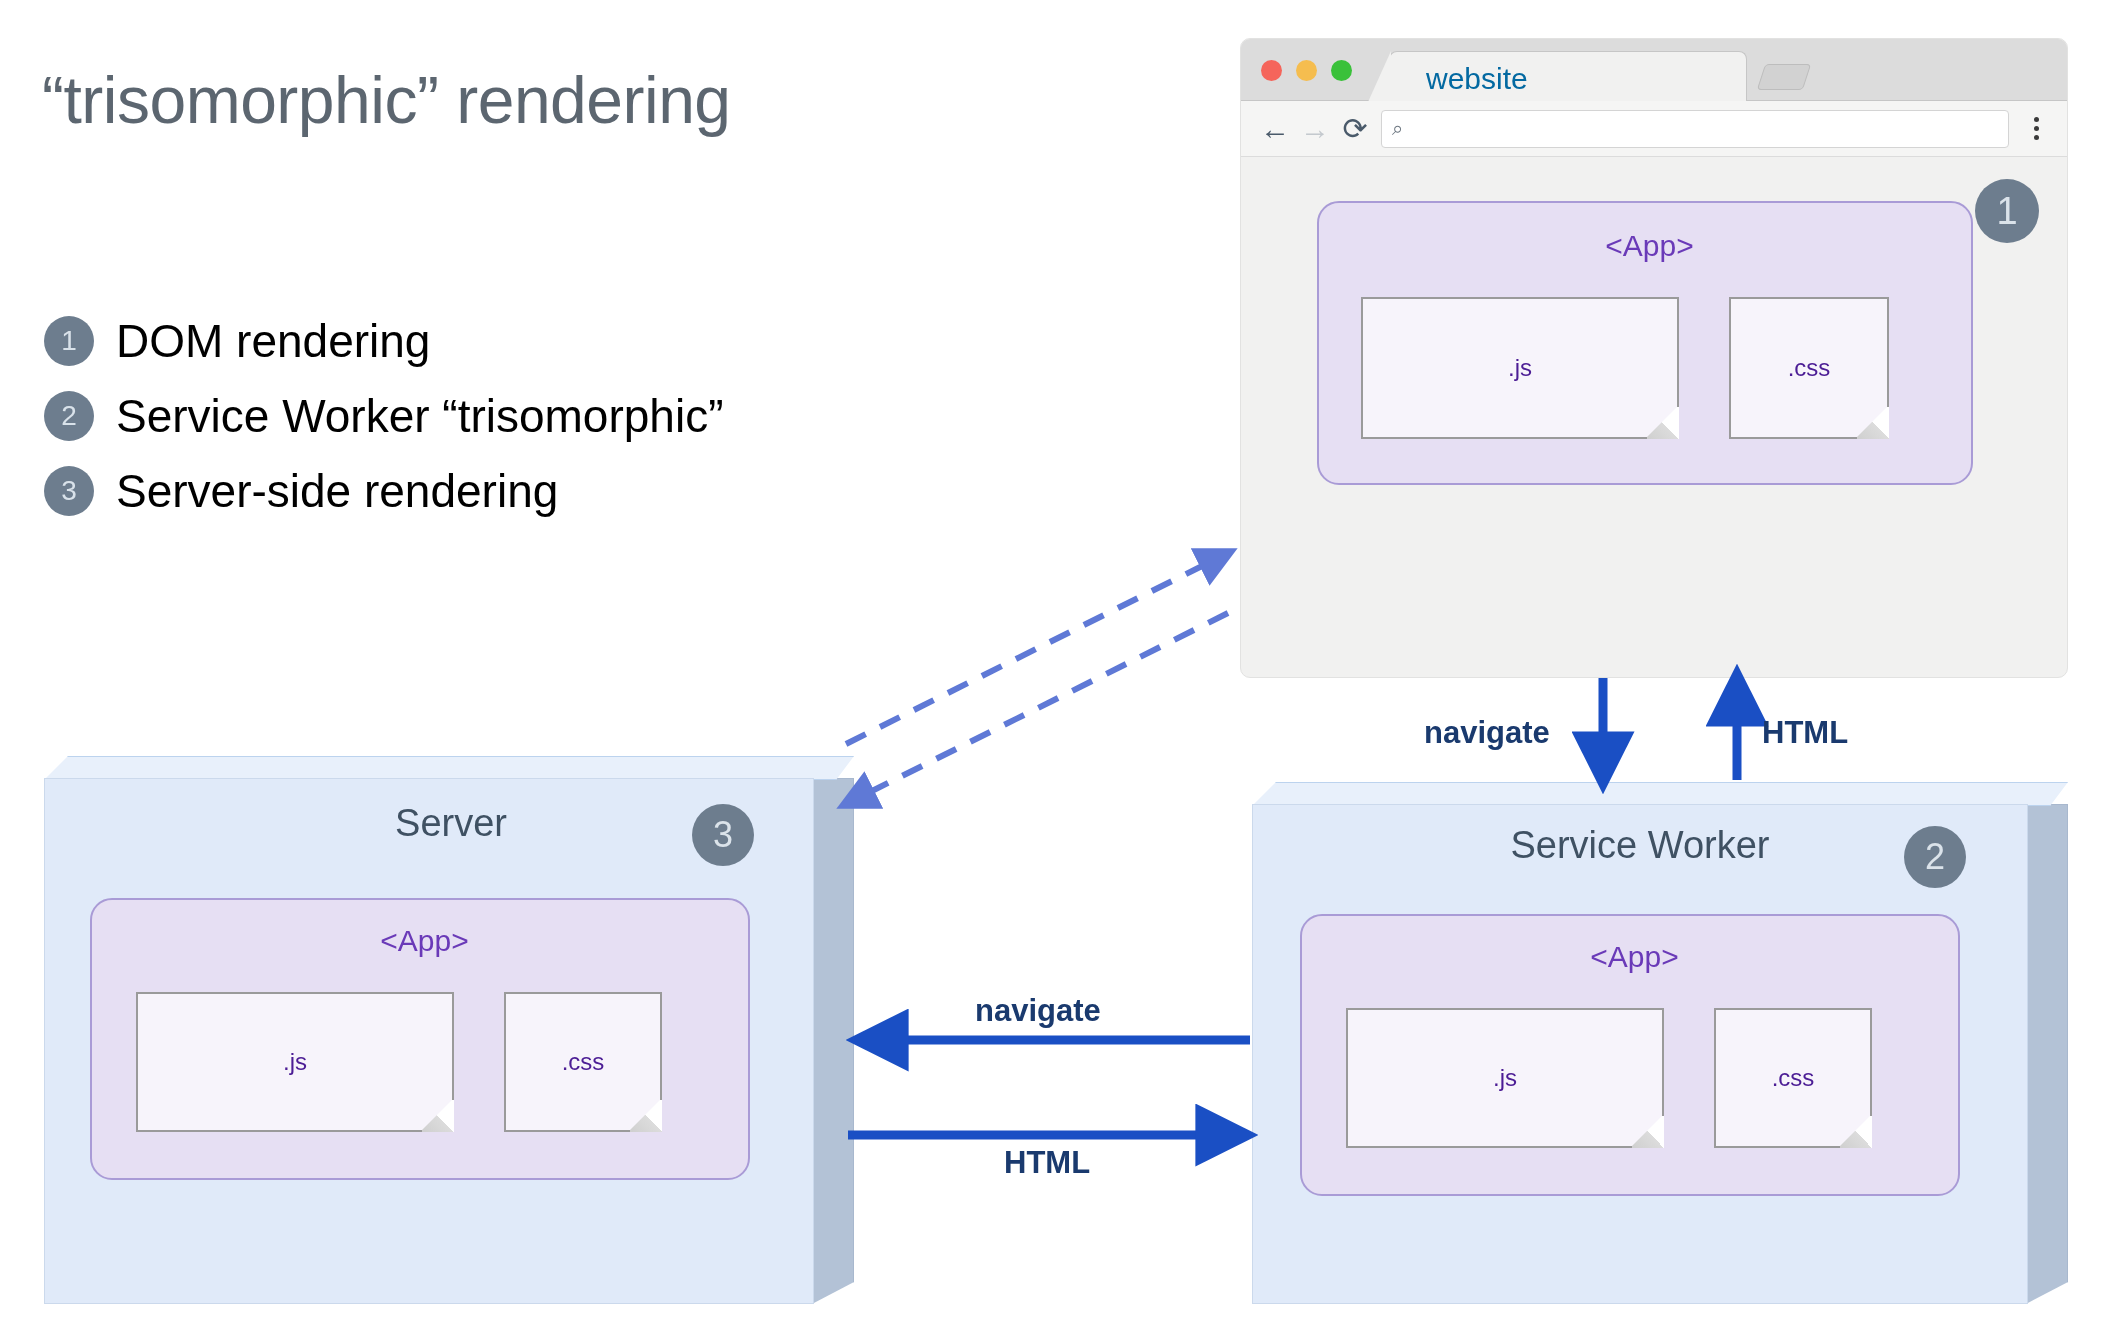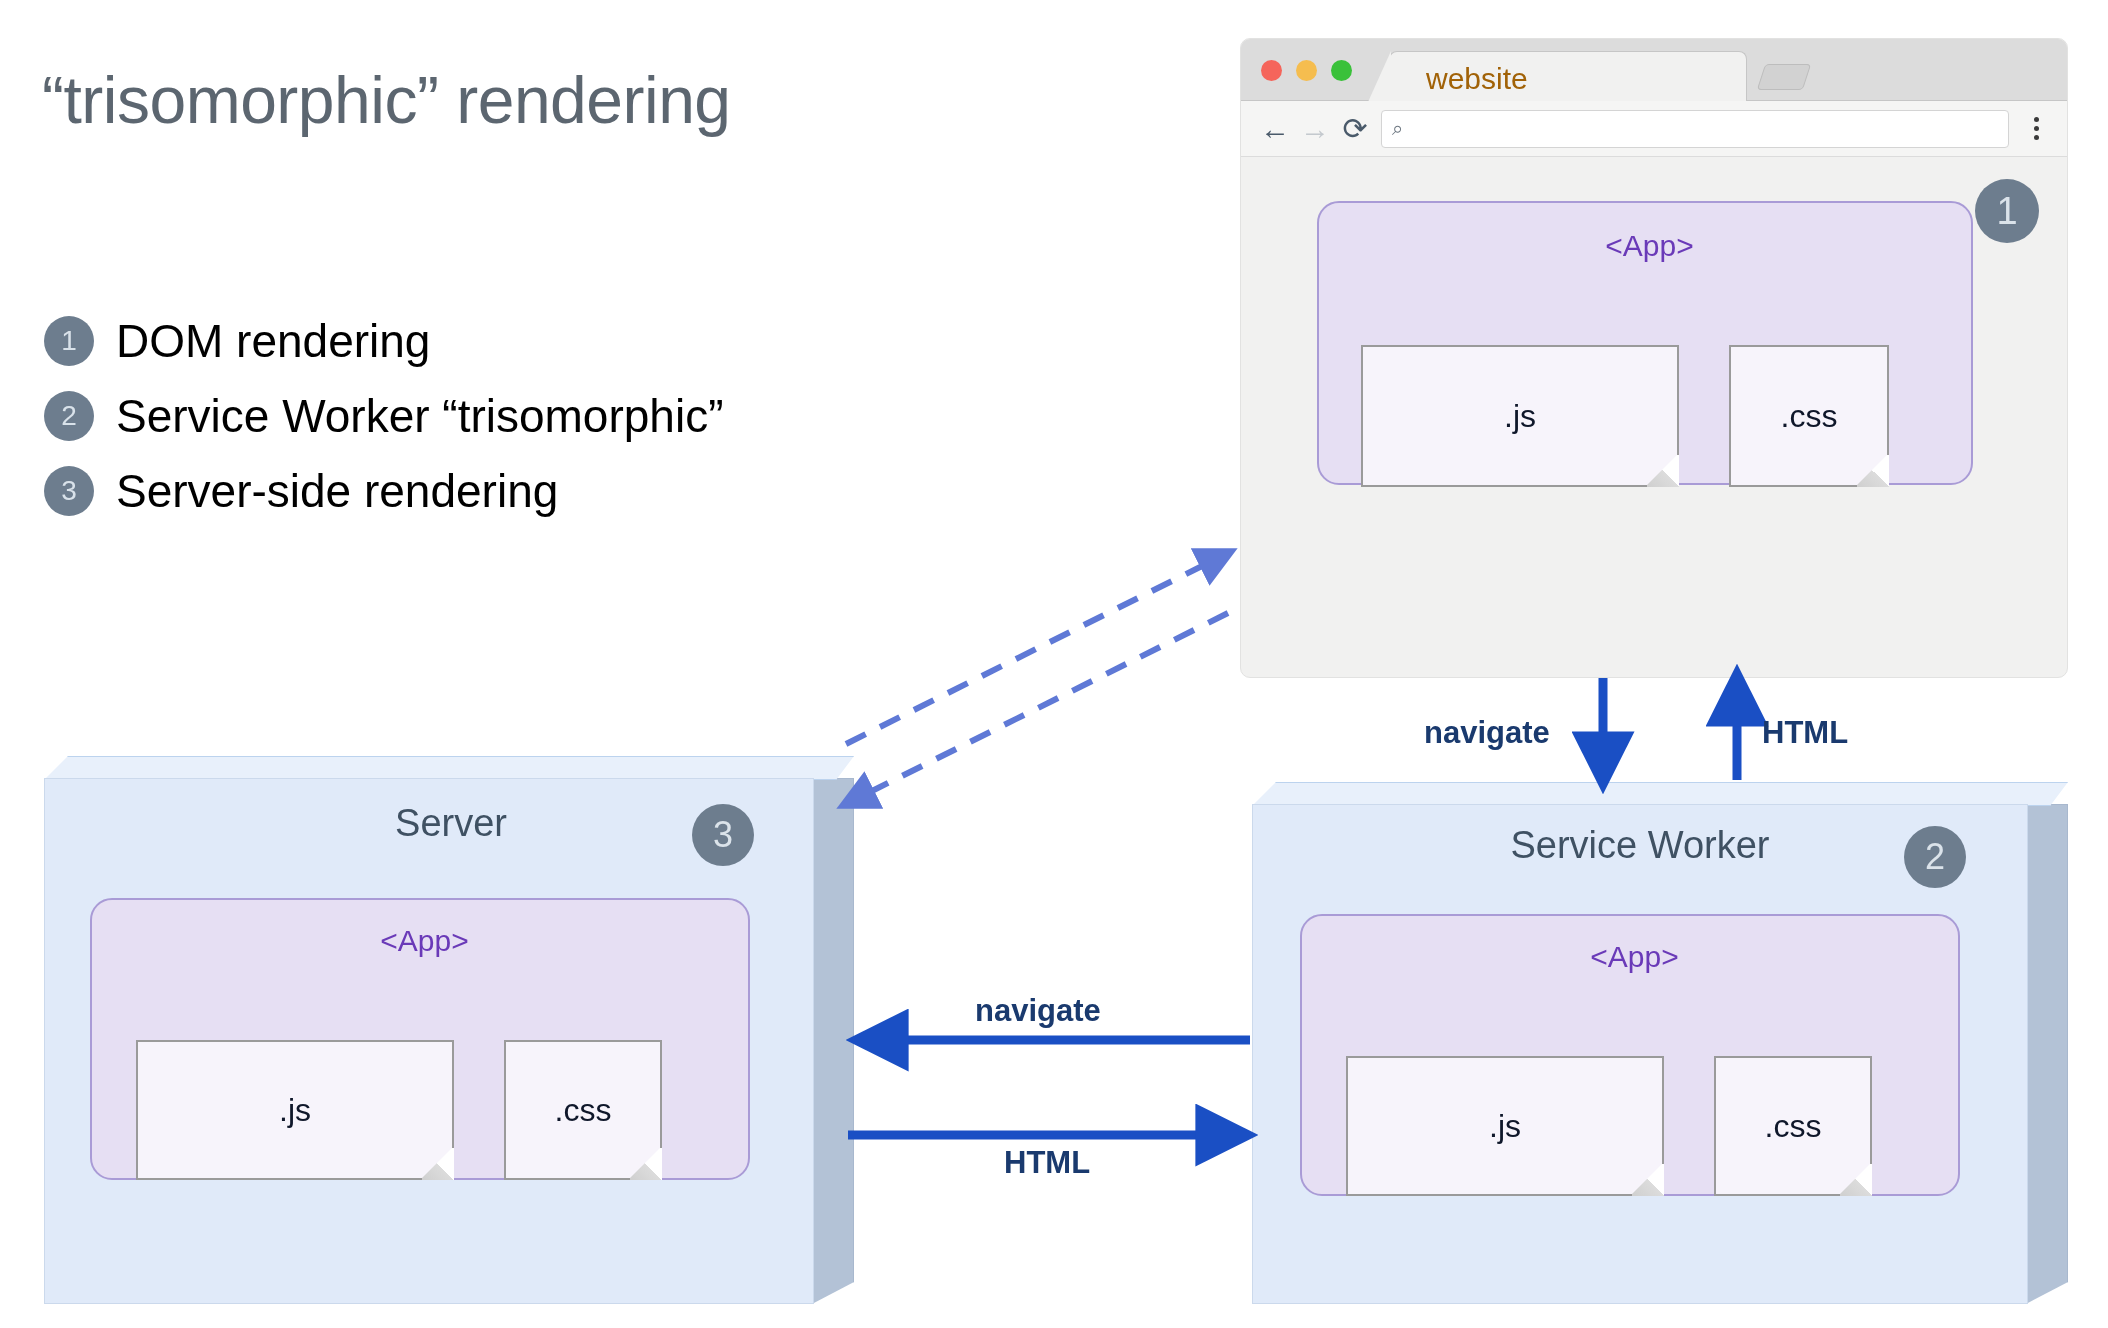--- a/index.html
+++ b/index.html
@@ -65,21 +65,21 @@
     transform: skewX(0deg);
   }
   #browser-tab:before {
     content: ""; position: absolute; left: -22px; top: -1px;
     width: 0; height: 0;
     border-bottom: 51px solid #f1f1f0;
     border-left: 23px solid transparent;
   }
   #tab-label {
     position: absolute; left: 36px; top: 10px;
-    font-size: 30px; color: #a16207; white-space: nowrap;
+    font-size: 30px; color: #0369a1; white-space: nowrap;
   }
   #new-tab-shape {
     position: absolute; left: 520px; top: 25px;
     width: 46px; height: 26px;
     background: #d2d2d2;
     border: 1px solid #bdbdbd;
     border-radius: 4px;
     transform: skewX(-18deg);
   }
   #browser-toolbar {
@@ -124,21 +124,21 @@
   }
   .app-label {
     position: absolute; left: 9px; right: 0; text-align: center;
     font-size: 30px; color: #6a3ab8;
   }
   .doc-card {
     position: absolute;
     background: #f7f4fb;
     border: 2px solid #9a9a9a;
     display: flex; align-items: center; justify-content: center;
-    font-size: 32px; color: #0f172a; margin-top: 48px;
+    font-size: 24px; color: #4c1d95;
   }
   .doc-card .fold {
     position: absolute; right: -2px; bottom: -2px;
     width: 34px; height: 34px;
     background: linear-gradient(225deg, #ffffff 0%, #ffffff 50%, #dcdcdc 50%, #cfcfcf 100%);
     border-left: 2px solid #9a9a9a;
     border-top: 2px solid #9a9a9a;
     clip-path: polygon(100% 0, 100% 100%, 0 100%);
   }
 

